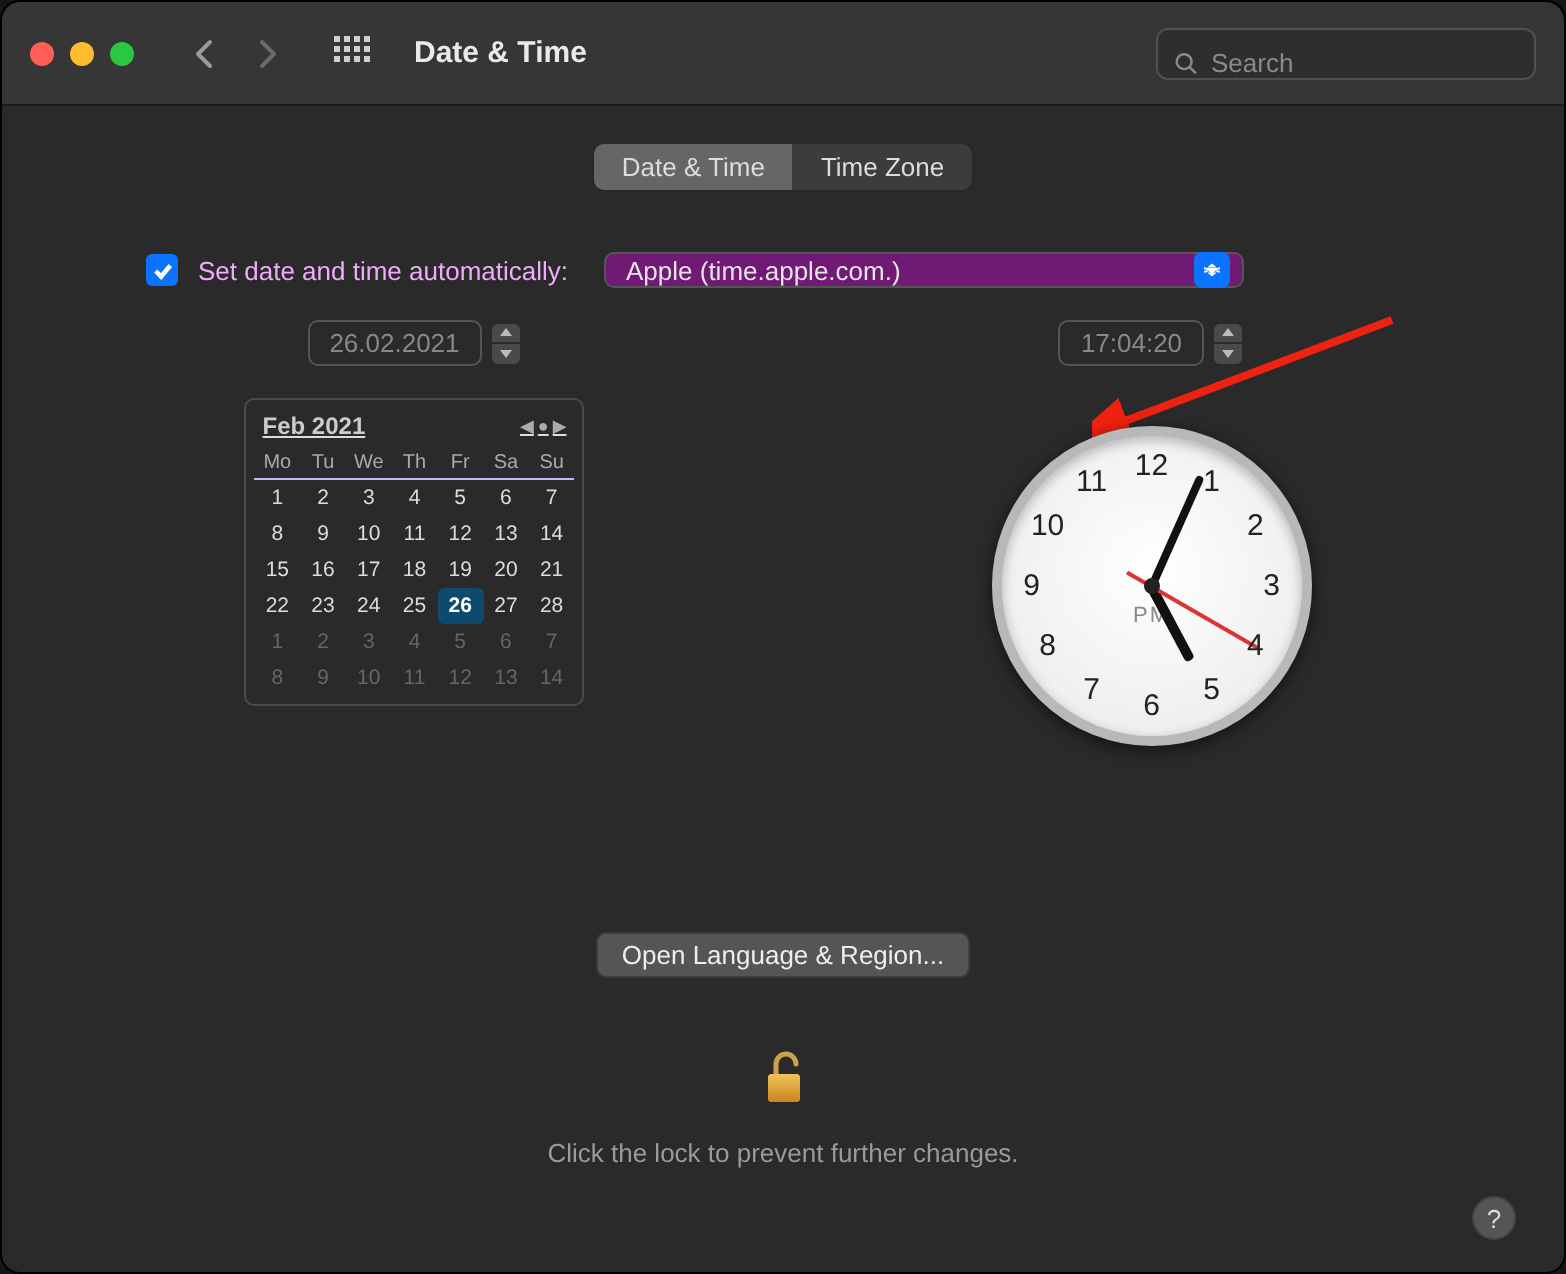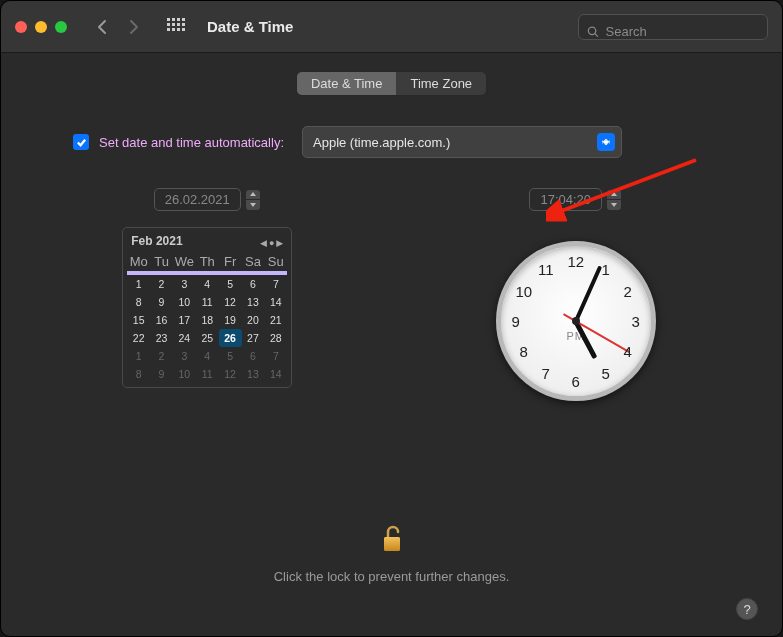--- a/index.html
+++ b/index.html
@@ -27,44 +27,44 @@
   .content { flex:1; padding: 18px 22px 16px; position:relative; display:flex; flex-direction:column; color:#ddd; }
 
   .tabs { align-self:center; display:flex; background:#3c3c3c; border-radius:6px; overflow:hidden; border:1px solid #282828; }
   .tab { padding:4px 14px; font-size:13px; color:#ddd; }
   .tab.active { background:#666; }
 
   .autorow { display:flex; align-items:center; gap:10px; margin-top:30px; margin-left:50px; }
   .checkbox { width:16px; height:16px; background:#0a73ff; border-radius:3px; display:flex; align-items:center; justify-content:center; }
   .checkbox svg { width:11px; height:11px; stroke:#fff; stroke-width:2.5; fill:none; }
   .autorow-label { font-size:13px; color:#f0abfc; }
-  .dropdown { margin-left:8px; flex:0 0 320px; height:32px; background:#404040; border:1px solid #555; border-radius:5px; display:flex; align-items:center; padding:0 6px 0 10px; font-size:13px; color:#e5e5e5; position:relative; }
+  .dropdown { margin-left:8px; flex:0 0 320px; height:18px; background:#701a75; border:1px solid #555; border-radius:5px; display:flex; align-items:center; padding:0 6px 0 10px; font-size:13px; color:#e5e5e5; position:relative; }
   .dropdown .chevron { margin-left:auto; width:18px; height:18px; background:#0a73ff; border-radius:4px; display:flex; align-items:center; justify-content:center; }
   .dropdown .chevron svg { width:8px; height:8px; fill:#fff; }
 
   .arrow { position:absolute; top:102px; left:545px; pointer-events:none; }
 
-  .middle { display:flex; margin-top:30px; }
+  .middle { display:flex; margin-top:16px; }
   .col { flex:1; display:flex; flex-direction:column; align-items:center; }
 
   .stepper-field { display:flex; align-items:center; gap:4px; }
   .stepper-input { background:#2a2a2a; border:1px solid #555; border-radius:5px; padding:3px 10px; font-size:13px; color:#888; }
   .stepper { width:16px; height:22px; display:flex; flex-direction:column; }
   .stepper div { flex:1; background:#4a4a4a; border:1px solid #2a2a2a; display:flex; align-items:center; justify-content:center; }
   .stepper div:first-child { border-radius:4px 4px 0 0; }
   .stepper div:last-child { border-radius:0 0 4px 4px; border-top:none; }
   .stepper svg { width:6px; height:4px; fill:#bbb; }
 
   .calendar { margin-top:16px; width:170px; background:#2a2a2a; border:1px solid #4a4a4a; border-radius:5px; padding:6px 4px 4px; }
-  .cal-head { display:flex; align-items:flex-end; padding:0 4px 4px; }
+  .cal-head { display:flex; align-items:center; padding:0 4px 4px;text-decoration:underline; }
   .cal-title { font-size:12px; font-weight:600; color:#ccc; }
   .cal-nav { margin-left:auto; display:flex; gap:2px; }
   .cal-nav span { color:#aaa; font-size:9px; line-height:1; }
   .cal-grid { display:grid; grid-template-columns: repeat(7,1fr); text-align:center; }
-  .dow { font-size:13px; color:#aaa; padding:2px 0; border-bottom:4px solid #c4b5fd; }
+  .dow { font-size:10px; color:#aaa; padding:2px 0; border-bottom:1px solid #c4b5fd; }
   .day { font-size:10.5px; color:#ddd; padding:3px 0; }
   .day.muted { color:#666; }
   .day.today { background:#0c4a6e; border-radius:3px; color:#fff; font-weight:600; }
 
   .clock { margin-top:30px; width:160px; height:160px; position:relative; }
   .clock-face { width:160px; height:160px; border-radius:50%; background: radial-gradient(circle at 50% 45%, #ffffff, #e8e8e8); border:5px solid #b8b8b8; box-shadow: inset 0 2px 6px rgba(0,0,0,.25), 0 2px 8px rgba(0,0,0,.6); position:relative; }
   .clock-num { position:absolute; font-size:15px; font-weight:500; color:#222; transform:translate(-50%,-50%); }
   .clock-center { position:absolute; top:50%; left:50%; width:8px; height:8px; background:#222; border-radius:50%; transform:translate(-50%,-50%); z-index:5; }
   .hand { position:absolute; top:50%; left:50%; transform-origin: 50% 100%; }
   .hand.hour { width:5px; height:42px; background:#111; margin-left:-2.5px; margin-top:-42px; border-radius:2px; }
@@ -279,20 +279,21 @@
               <div class="clock-num" style="left: 23.0385px; top: 105px;">8</div>
               <div class="clock-num" style="left: 15px; top: 75px;">9</div>
               <div class="clock-num" style="left: 23.0385px; top: 45px;">10</div>
               <div class="clock-num" style="left: 45px; top: 23.0385px;">11</div>
             </div>
         </div>
       </div>
     </div>
 
     <div class="footer-pref">
+      <div class="btn">Open Language &amp; Region...</div>
     </div>
 
     <div class="lockrow">
       <svg class="lock-icon" viewBox="0 0 24 30">
         <path d="M8 12 V7 a5 5 0 0 1 10 0" stroke="#c9a24a" stroke-width="2.5" fill="none" stroke-linecap="round"></path>
         <rect x="4" y="12" width="16" height="14" rx="2" fill="#e0a83a"></rect>
         <rect x="4" y="12" width="16" height="14" rx="2" fill="url(#lg)"></rect>
         <defs>
             <linearGradient id="lg" x1="0" x2="0" y1="0" y2="1">
               <stop offset="0" stop-color="#f2c15a"></stop>

